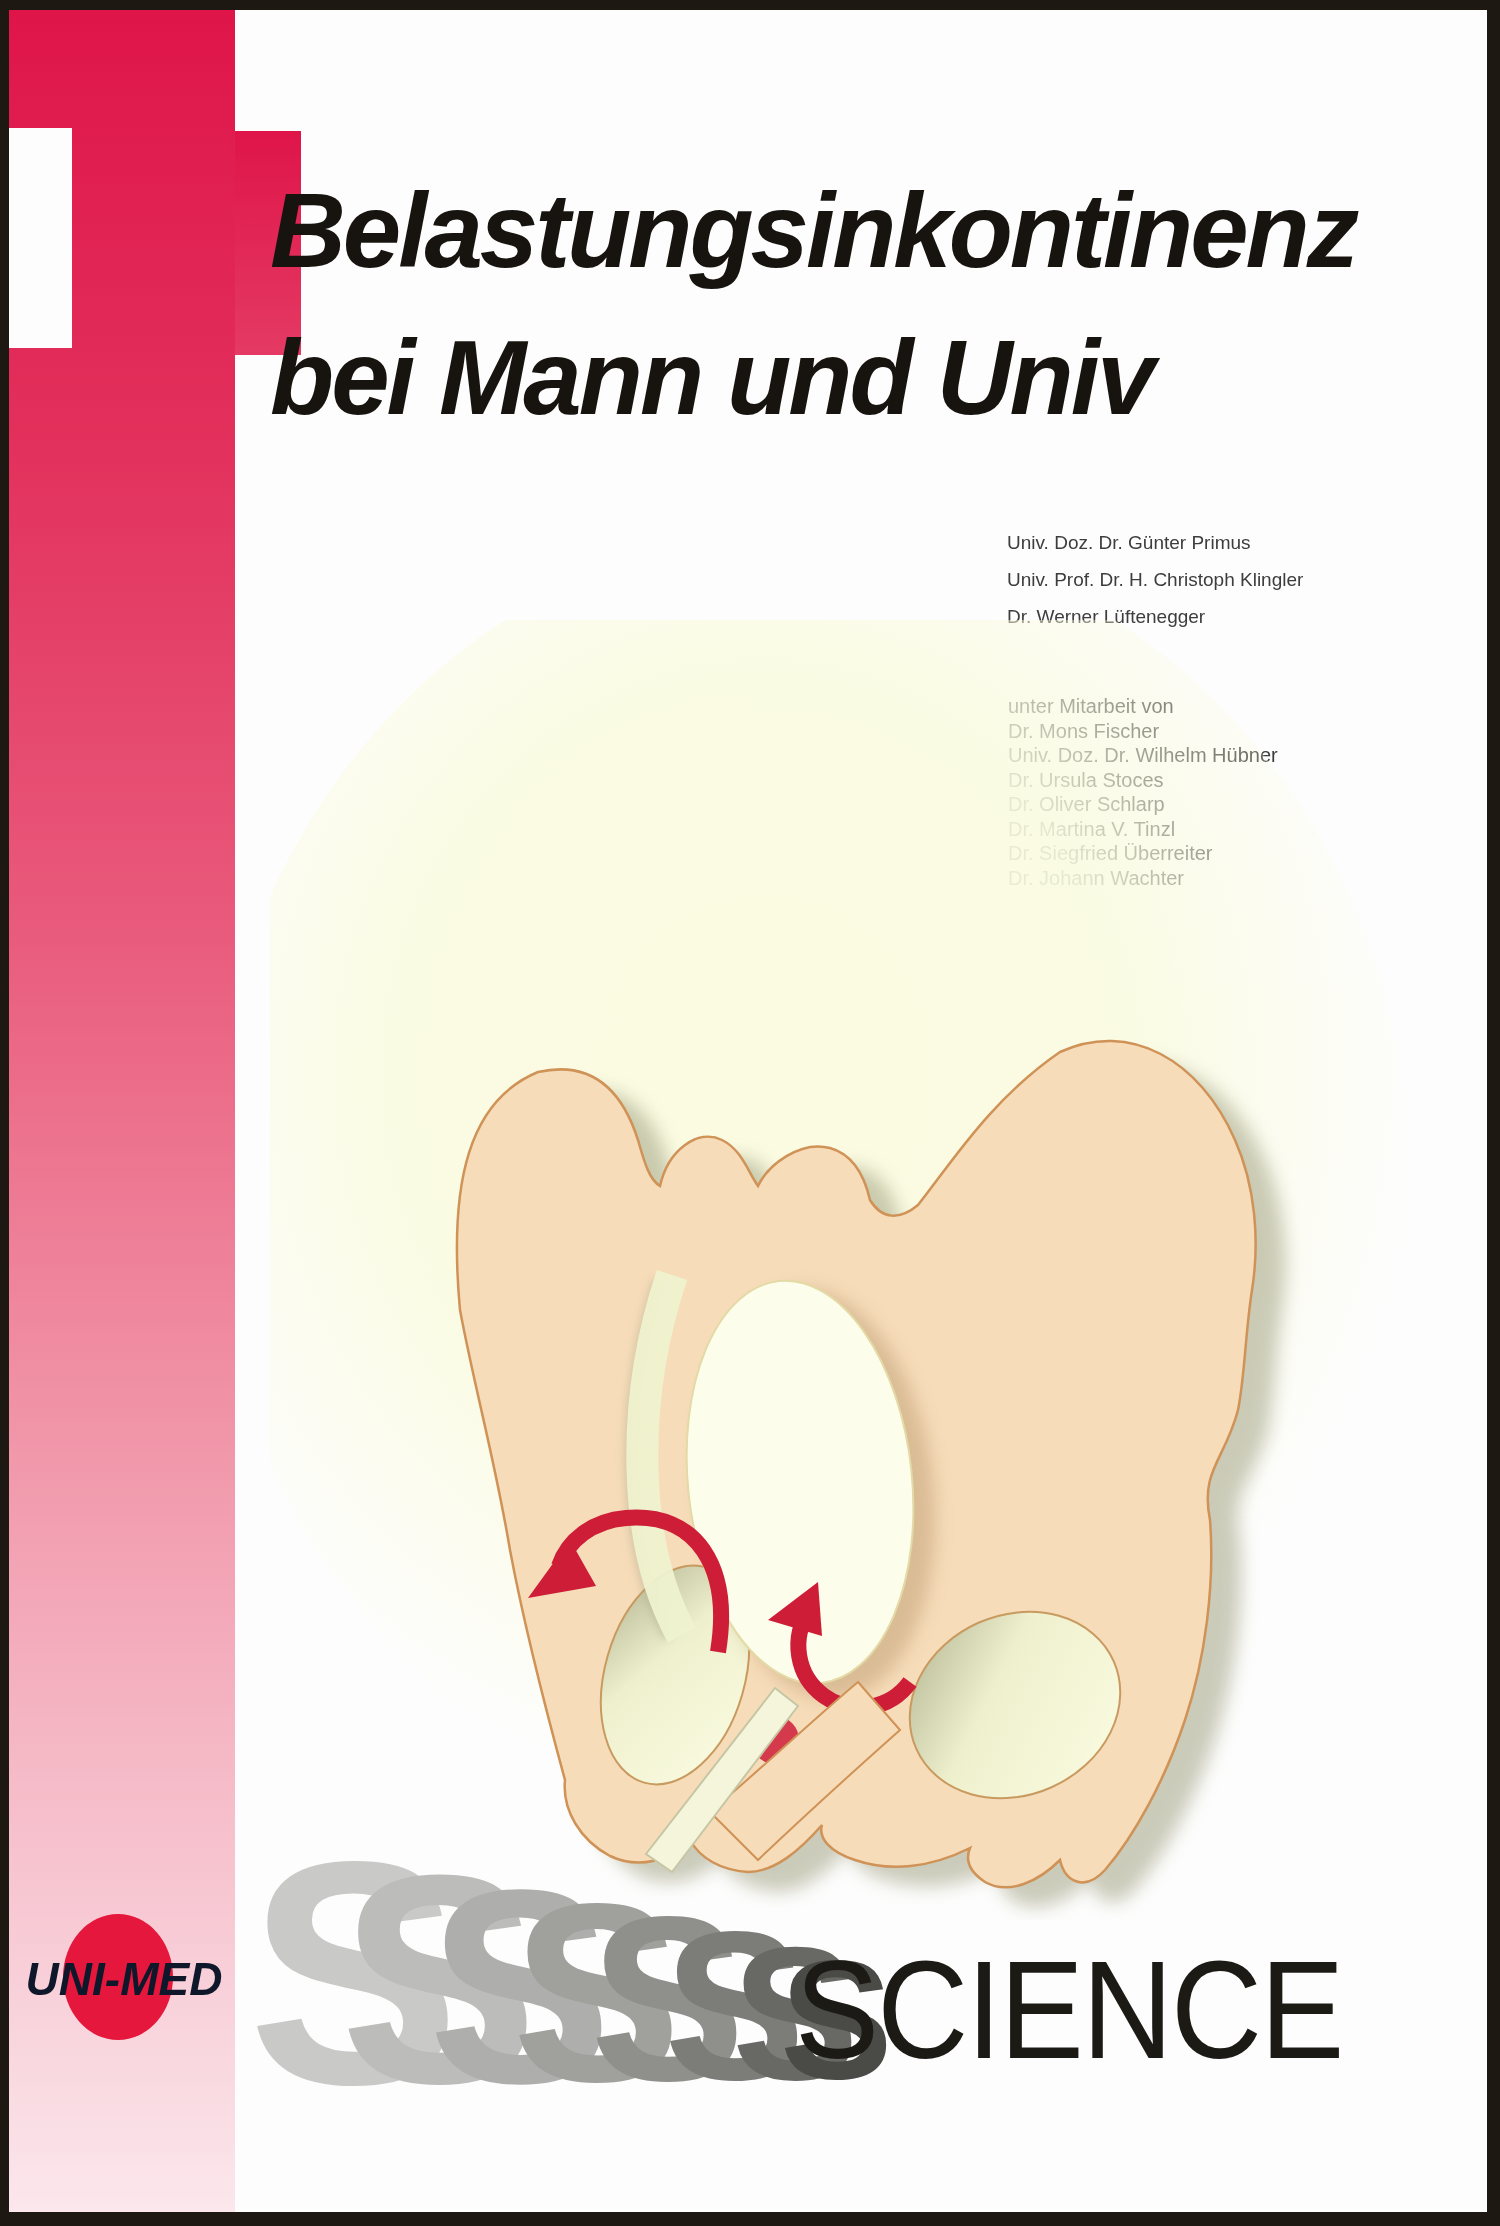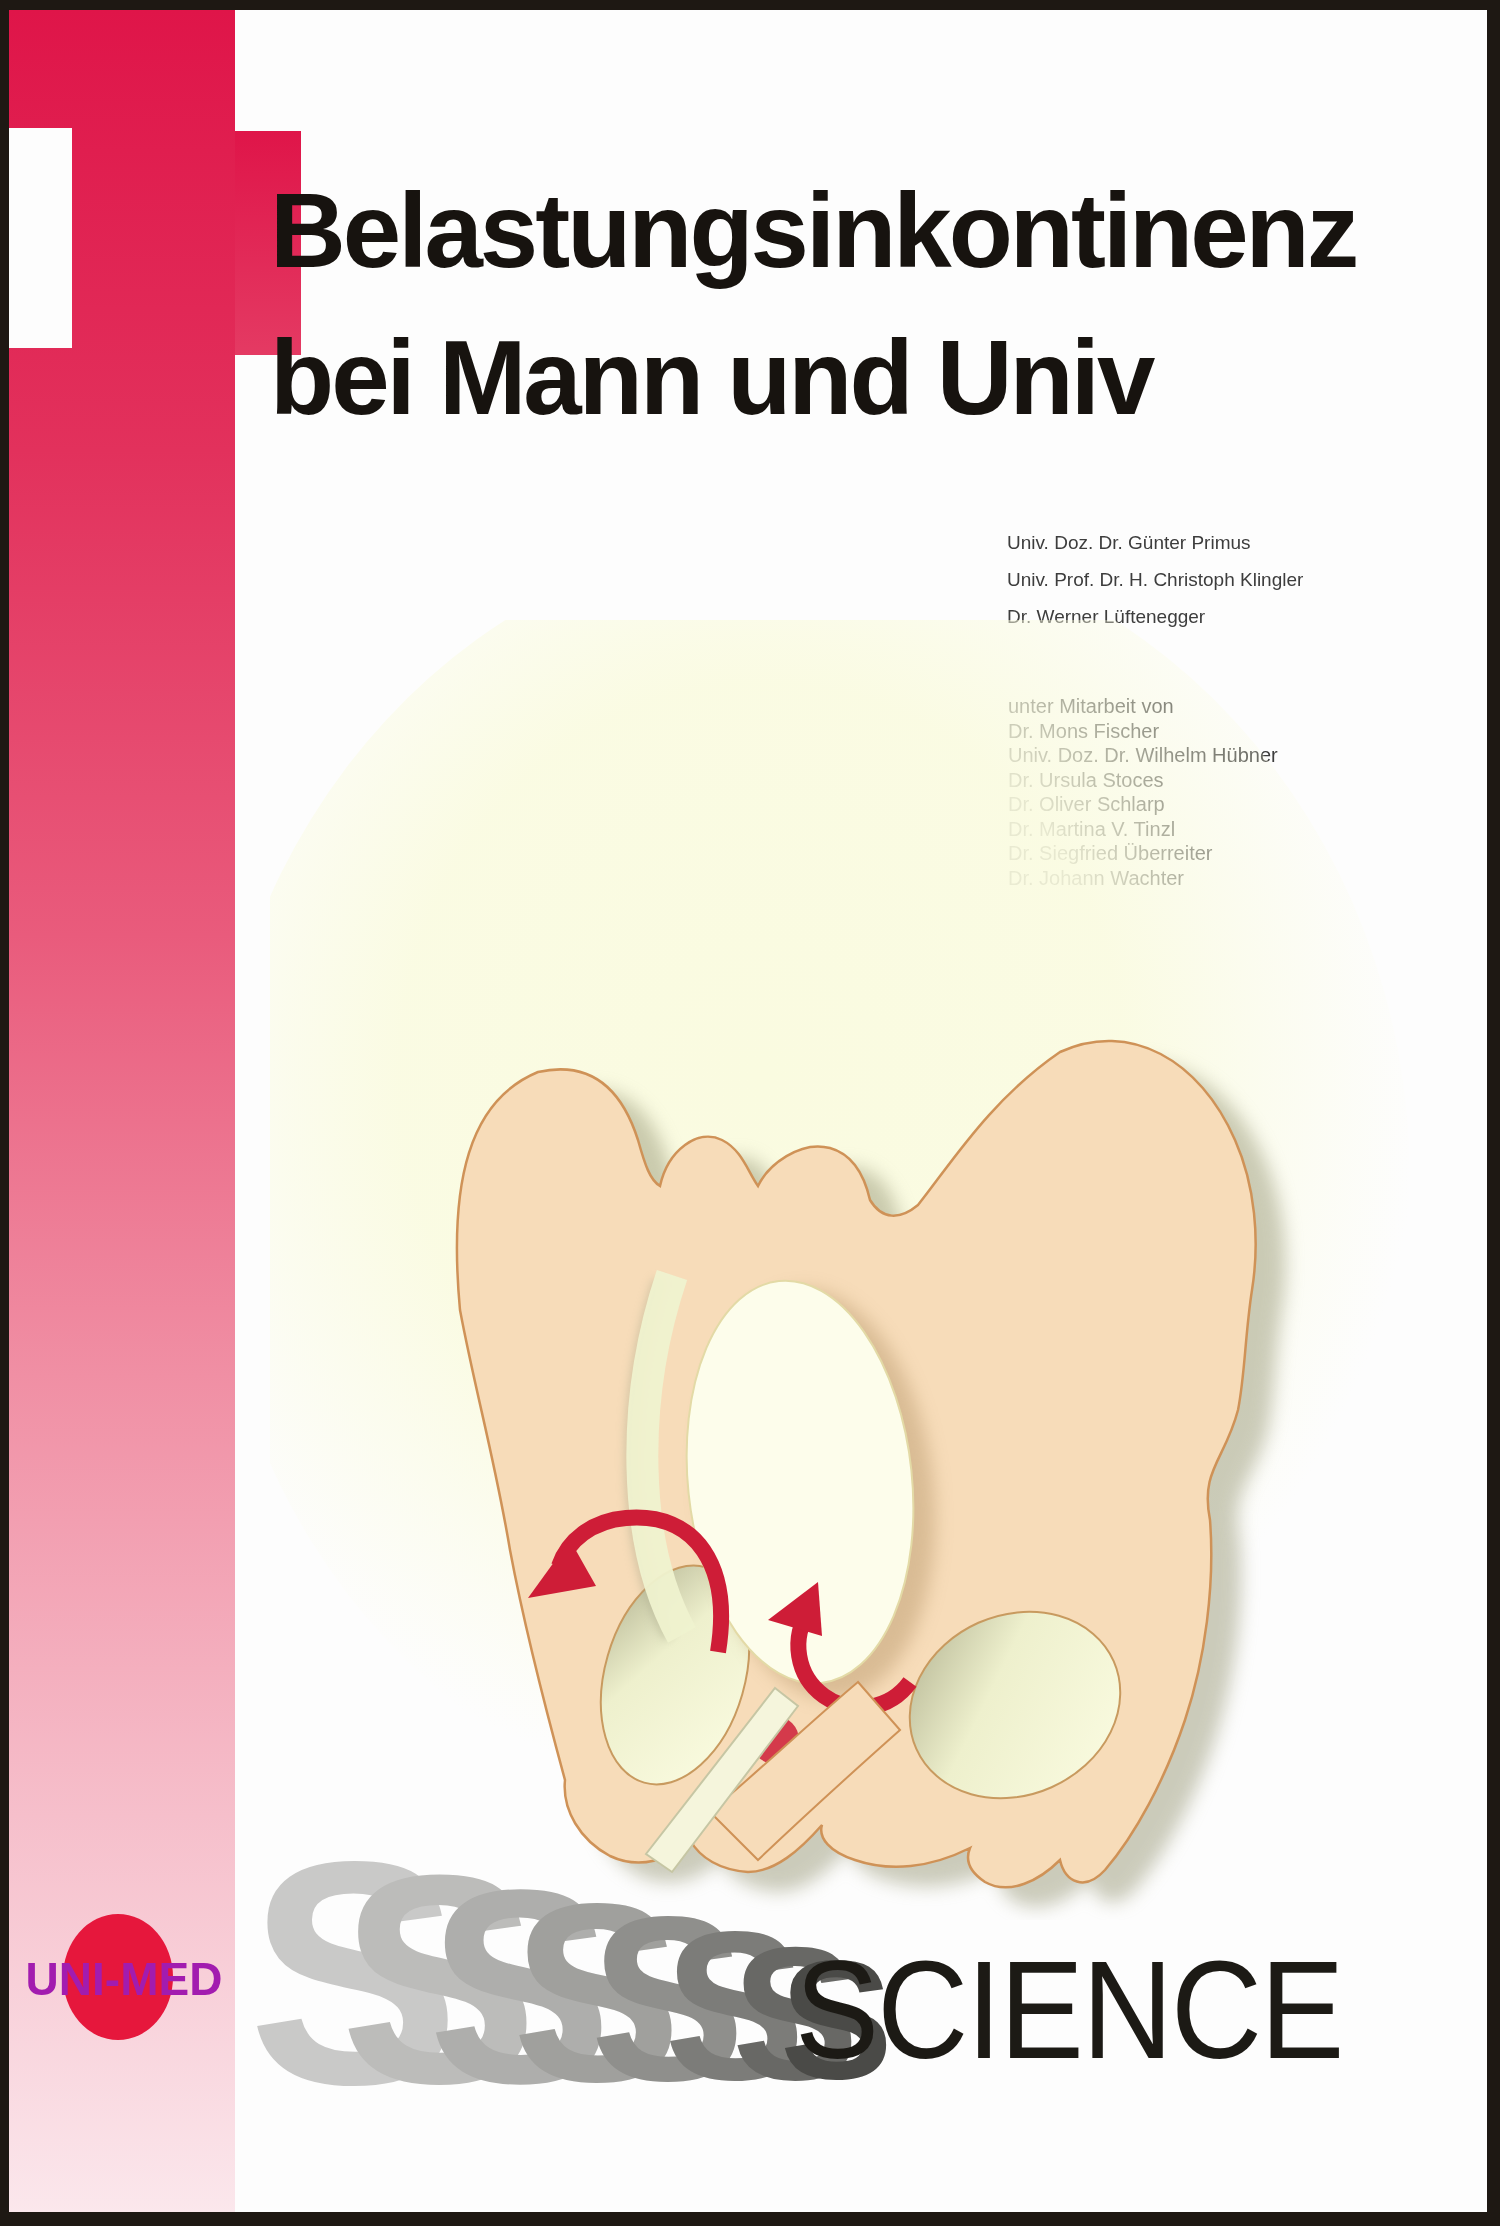--- a/index.html
+++ b/index.html
@@ -20,43 +20,43 @@
     background:linear-gradient(180deg,#df1549 0%,#e2315c 20%,#e95b7c 42%,
                #f08fa4 62%,#f6bfcb 82%,#fbe7ec 100%);
   }
   .bar-notch{position:absolute;left:9px;top:128px;width:63px;height:220px;background:#fdfdfd;}
   .bar-ext{position:absolute;left:235px;top:131px;width:66px;height:224px;
     background:linear-gradient(180deg,#df1549 0%,#e43a63 100%);}
   
   .title{
     position:absolute;left:270px;top:157px;
     font-size:105px;font-weight:bold;line-height:147px;
-    letter-spacing:-3px;color:#17130f;white-space:nowrap;
+    letter-spacing:-3px;color:#17130f;white-space:nowrap;font-style:italic;
   }
   
   .authors{
     position:absolute;left:1007px;top:524px;
     font-size:19px;line-height:37px;color:#3d3d3d;white-space:nowrap;
   }
   
   .contributors{
     position:absolute;left:1008px;top:694px;
     font-size:20px;line-height:24.5px;color:#3d3d3d;white-space:nowrap;
   }
   
   .pelvis-svg{position:absolute;left:270px;top:620px;width:1190px;height:1300px;}
   
   .unimed-ellipse{
     position:absolute;left:63px;top:1914px;width:110px;height:126px;
     border-radius:50%;background:#e6173c;
   }
   .unimed-text{
     position:absolute;left:18px;top:1956px;width:212px;text-align:center;
-    font-size:46px;font-weight:bold;line-height:1;
-    color:#a21caf;letter-spacing:0px;white-space:nowrap;
+    font-size:46px;font-weight:bold;font-style:italic;line-height:1;
+    color:#0f172a;letter-spacing:0px;white-space:nowrap;
   }
   .s-glyph{
     position:absolute;font-weight:bold;line-height:1;white-space:nowrap;
   }
   .science{
     position:absolute;left:795px;top:1940px;
     font-size:140px;line-height:1;letter-spacing:-2px;color:#1c1a15;
     transform:scaleX(0.9);transform-origin:left top;white-space:nowrap;
   }
 </style>

